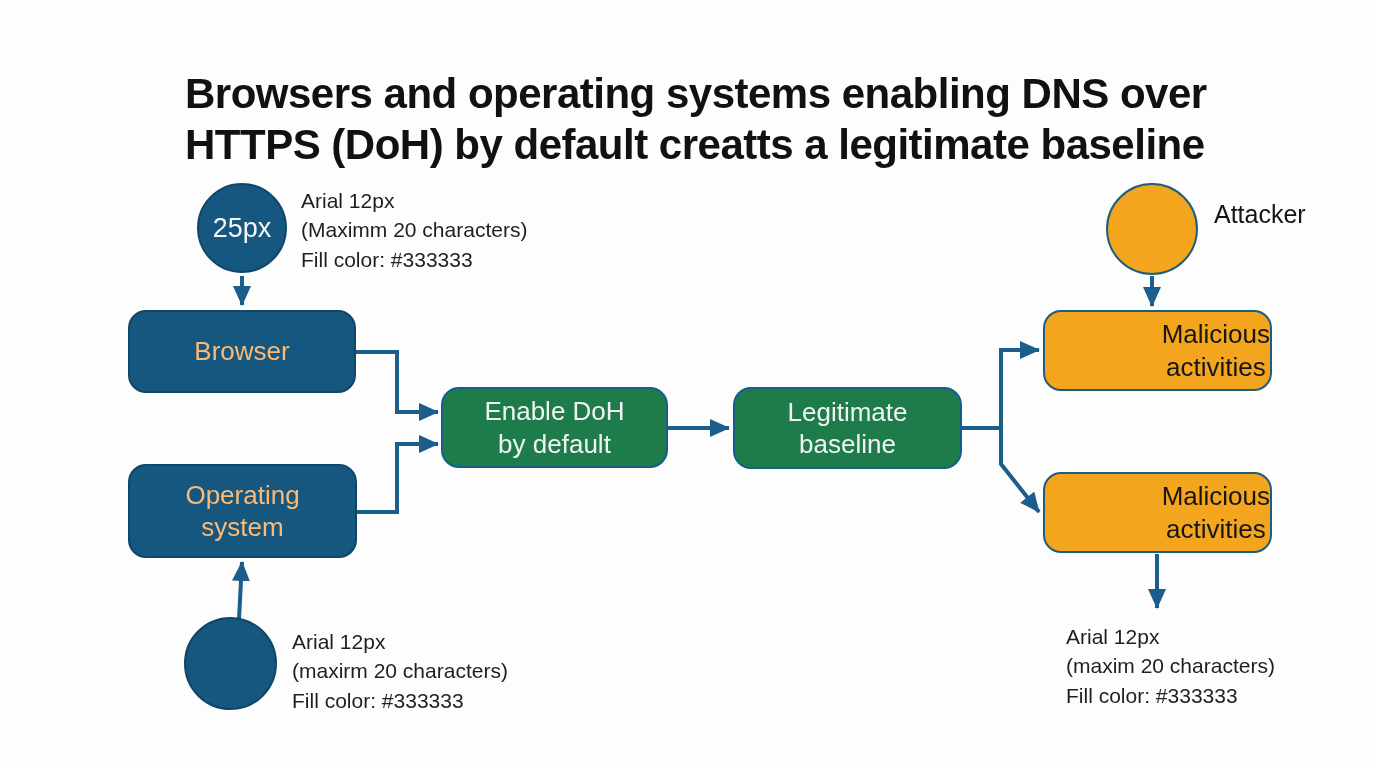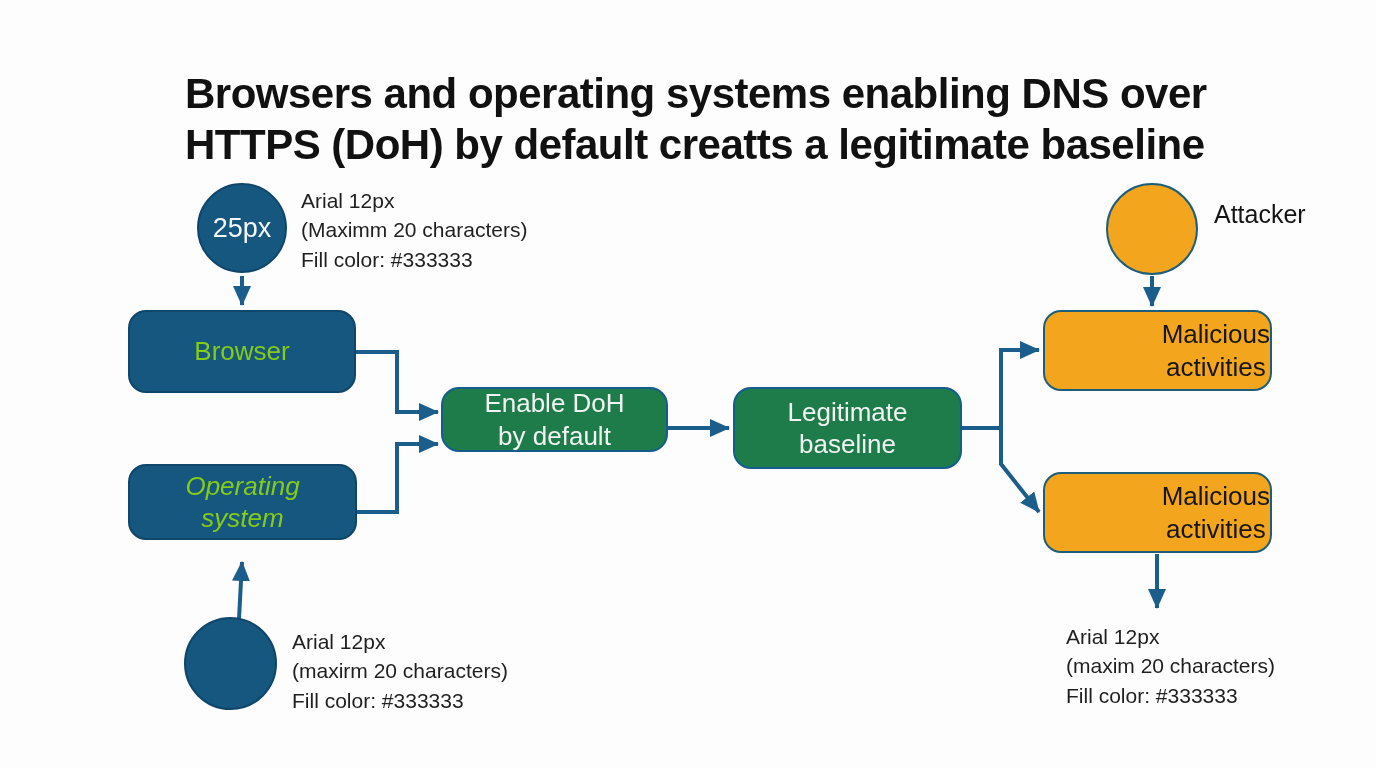--- a/index.html
+++ b/index.html
@@ -34,21 +34,21 @@
   .node-box{
     display:flex;align-items:center;justify-content:center;
     text-align:center;
     border-radius:18px;
     font-size:26px;line-height:1.25;
     white-space:pre-line;
   }
   .blue-box{
     background:var(--node-blue);
     border:2px solid var(--node-blue-border);
-    color:#84cc16;
+    color:#fdba74;
   }
   .green-box{
     background:var(--node-green);
     border:2px solid var(--green-border);
     color:#F2F4F2;
   }
   .orange-box{
     background:var(--node-orange);
     border:2px solid var(--orange-border);
     color:#161616;
@@ -106,31 +106,31 @@
   <span>25px</span>
 </div>
 <div class="abs annotation" style="left:301px;top:186px;">Arial 12px
 (Maximm 20 characters)
 Fill color: #333333</div>
 
 <div class="abs node-box blue-box" style="left:128px;top:310px;width:228px;height:83px;">
   <span>Browser</span>
 </div>
 
-<div class="abs node-box blue-box" style="left:128px;top:464px;width:229px;height:76px;font-style:italic;">
+<div class="abs node-box blue-box" style="left:128px;top:464px;width:229px;height:94px;">
   <span>Operating
 system</span>
 </div>
 
 <div class="abs circle blue-circle" style="left:184px;top:617px;width:93px;height:93px;"></div>
 <div class="abs annotation" style="left:292px;top:627px;">Arial 12px
 (maxirm 20 characters)
 Fill color: #333333</div>
 
-<div class="abs node-box green-box" style="left:441px;top:387px;width:227px;height:65px;">
+<div class="abs node-box green-box" style="left:441px;top:387px;width:227px;height:81px;">
   <span>Enable DoH
 by default</span>
 </div>
 
 <div class="abs node-box green-box" style="left:733px;top:387px;width:229px;height:82px;">
   <span>Legitimate
 baseline</span>
 </div>
 
 <div class="abs circle orange-circle" style="left:1106px;top:183px;width:92px;height:92px;"></div>

